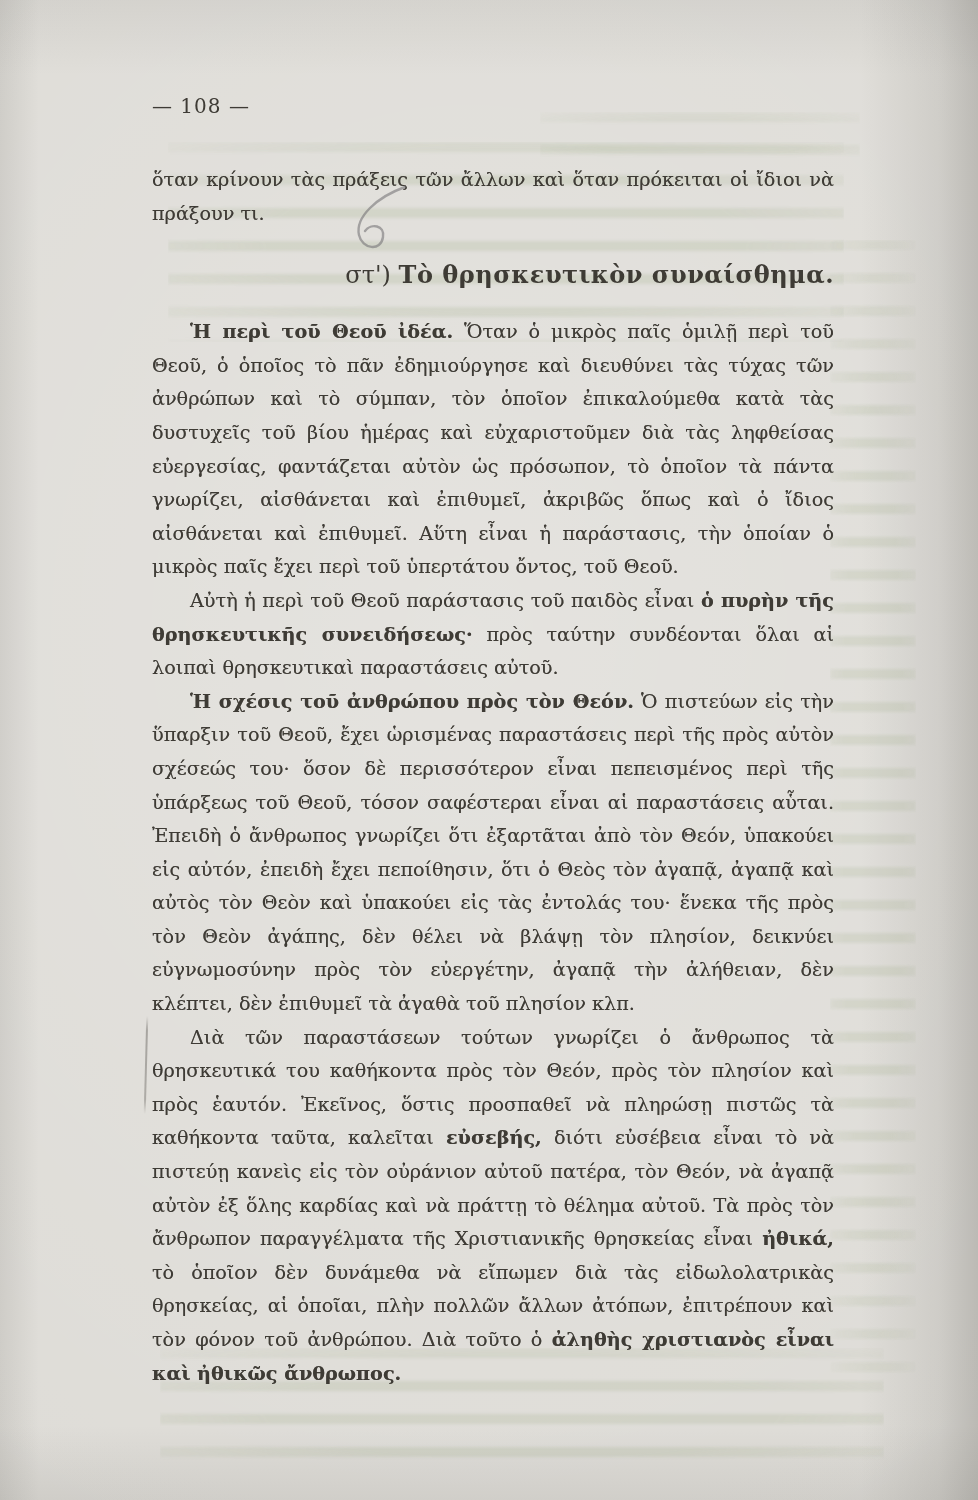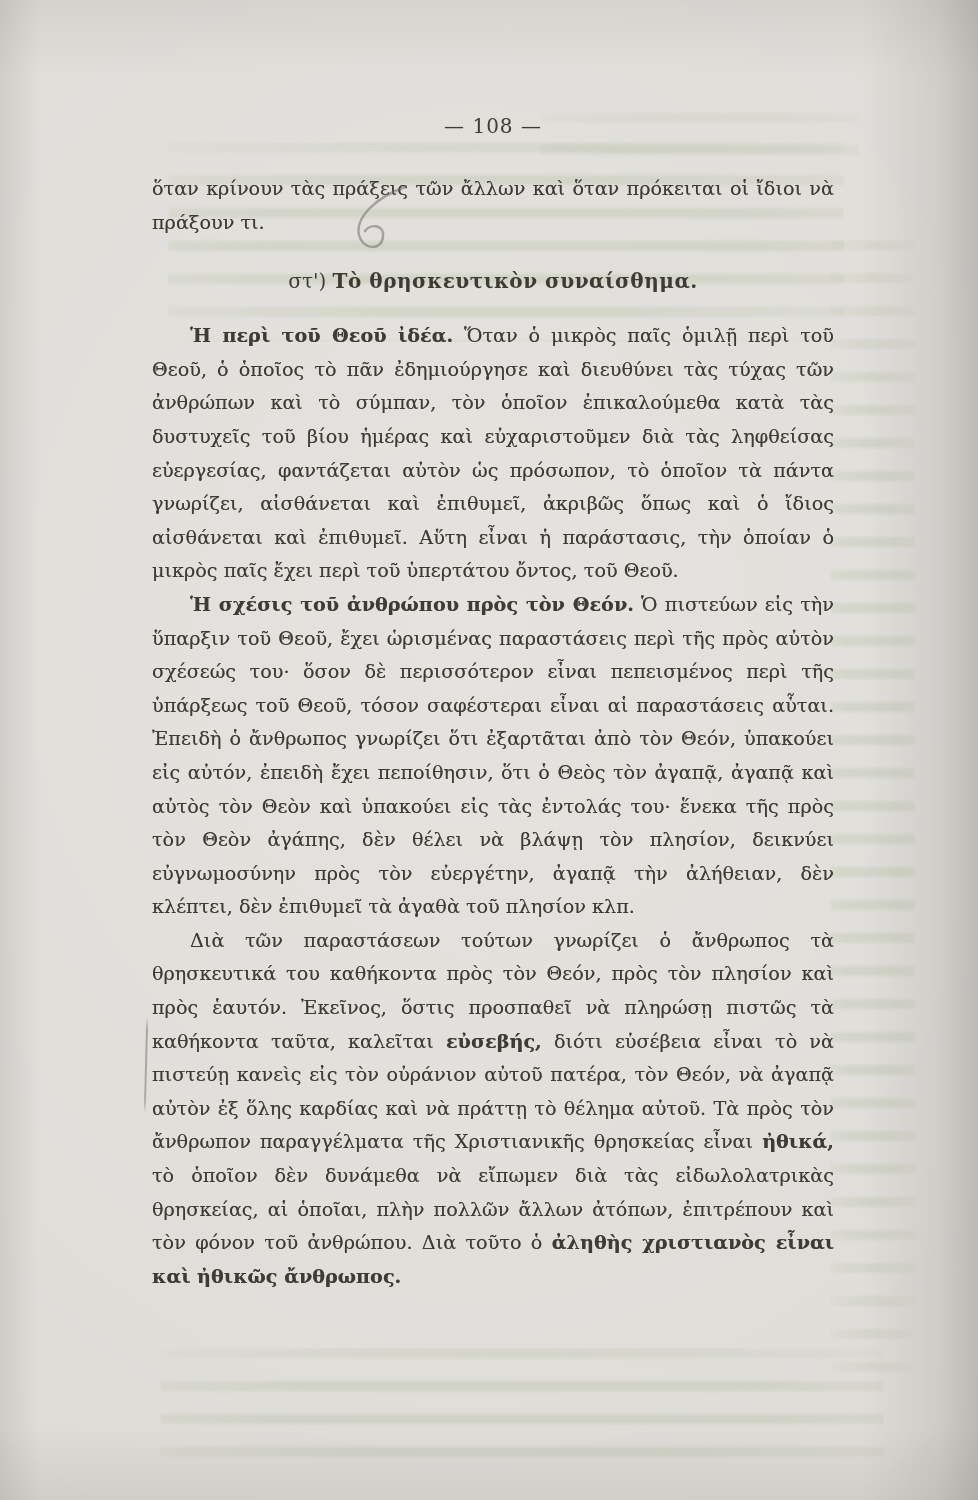--- a/index.html
+++ b/index.html
@@ -16,30 +16,30 @@
   .page{position:absolute;inset:0;}
   .ghost{position:absolute;pointer-events:none;filter:blur(1.6px);z-index:1;
     -webkit-mask-image:radial-gradient(100% 100% at 50% 50%, #000 35%, transparent 78%);
     mask-image:radial-gradient(100% 100% at 50% 50%, #000 35%, transparent 78%);}
   .g-rows{background:repeating-linear-gradient(180deg, rgba(133,154,104,.16) 0px 10px, rgba(0,0,0,0) 10px 33px);}
   #ghost-top{left:168px;top:142px;width:676px;height:200px;}
   #ghost-right{left:830px;top:240px;width:86px;height:1140px;opacity:.9;}
   #ghost-bottom{left:160px;top:1348px;width:724px;height:130px;}
   #ghost-corner{left:540px;top:112px;width:320px;height:54px;opacity:.7;}
 
-  .pagenum{position:absolute;top:114px;left:152px;width:682px;text-align:center;
+  .pagenum{position:absolute;top:94px;left:152px;width:682px;text-align:left;
     font-size:20px;letter-spacing:1px;z-index:2;}
-  .page-text{position:absolute;left:152px;top:172px;width:682px;z-index:2;}
+  .page-text{position:absolute;left:152px;top:163px;width:682px;z-index:2;}
   .page-text p{margin:0;text-align:justify;font-size:19.2px;line-height:33.6px;
     text-shadow:0 0 .4px rgba(62,59,53,.55);}
   .page-text p.indent{text-indent:38px;}
   .bi{font-weight:bold;}
   .u{text-decoration-color:rgba(96,93,88,.5);
      text-decoration-thickness:1.5px;text-underline-offset:5px;text-decoration-skip-ink:none;}
-  .heading{text-align:center;margin:30px 0 26px 0;font-size:20px;}
+  .heading{text-align:right;margin:30px 0 26px 0;font-size:24px;}
   .heading .htitle{font-weight:bold;letter-spacing:.5px;}
   .pencil{position:absolute;z-index:3;pointer-events:none;}
   #squiggle{left:345px;top:183px;}
   #margin-line{left:145px;top:1016px;width:2px;height:98px;
     background:linear-gradient(180deg, rgba(0,0,0,0), rgba(96,93,88,.45) 15%, rgba(96,93,88,.40) 85%, rgba(0,0,0,0));
     transform:rotate(1.5deg);}
 </style>
 </head>
 <body>
 
@@ -55,17 +55,18 @@
   <svg id="squiggle" class="pencil" width="74" height="80" viewBox="0 0 74 80">
     <path d="M60,4 C32,14 10,34 14,52 C17,66 36,69 38,54 C40,42 26,40 20,48" fill="none" stroke="rgba(110,108,112,.55)" stroke-width="2.4" stroke-linecap="round"></path>
   </svg>
 
   <div id="margin-line" class="pencil"></div>
 
   <div class="page-text">
       <p><span>ὅταν κρίνουν τὰς πράξεις τῶν ἄλλων καὶ ὅταν πρόκειται οἱ ἴδιοι νὰ πράξουν τι.</span></p>
       <div class="heading"><span class="hpre">στ') </span><span class="htitle">Τὸ θρησκευτικὸν συναίσθημα.</span></div>
       <p class="indent"><span class="bi">Ἡ περὶ τοῦ Θεοῦ ἰδέα.</span><span> Ὅταν ὁ μικρὸς παῖς ὁμιλῇ περὶ τοῦ Θεοῦ, ὁ ὁποῖος τὸ πᾶν ἐδημιούργησε καὶ διευθύνει τὰς τύχας τῶν ἀνθρώπων καὶ τὸ σύμπαν, τὸν ὁποῖον ἐπικαλούμεθα κατὰ τὰς δυστυχεῖς τοῦ βίου ἡμέρας καὶ εὐχαριστοῦμεν διὰ τὰς ληφθείσας εὐεργεσίας, φαντάζεται αὐτὸν ὡς πρόσωπον, τὸ ὁποῖον τὰ πάντα γνωρίζει, αἰσθάνεται καὶ ἐπιθυμεῖ, ἀκριβῶς ὅπως καὶ ὁ ἴδιος αἰσθάνεται καὶ ἐπιθυμεῖ. Αὕτη εἶναι ἡ παράστασις, τὴν ὁποίαν ὁ μικρὸς παῖς ἔχει περὶ τοῦ ὑπερτάτου ὄντος, τοῦ Θεοῦ.</span></p>
+      <p class="indent"><span>Αὐτὴ ἡ περὶ τοῦ Θεοῦ παράστασις τοῦ παιδὸς εἶναι </span><span class="bi">ὁ πυρὴν τῆς θρησκευτικῆς συνειδήσεως·</span><span> πρὸς ταύτην συνδέονται ὅλαι αἱ λοιπαὶ θρησκευτικαὶ παραστάσεις αὐτοῦ.</span></p>
       <p class="indent"><span class="bi">Ἡ σχέσις τοῦ ἀνθρώπου πρὸς τὸν Θεόν.</span><span> Ὁ πιστεύων εἰς τὴν ὕπαρξιν τοῦ Θεοῦ, ἔχει ὡρισμένας παραστάσεις περὶ τῆς πρὸς αὐτὸν σχέσεώς του· ὅσον δὲ περισσότερον εἶναι πεπεισμένος περὶ τῆς ὑπάρξεως τοῦ Θεοῦ, τόσον σαφέστεραι εἶναι αἱ παραστάσεις αὗται. Ἐπειδὴ ὁ ἄνθρωπος γνωρίζει ὅτι ἐξαρτᾶται ἀπὸ τὸν Θεόν, ὑπακούει </span><span class="u">εἰς αὐτόν, ἐπειδὴ</span><span> ἔχει πεποίθησιν, ὅτι ὁ Θεὸς τὸν </span><span class="u">ἀγαπᾷ, ἀγαπᾷ καὶ αὐτὸς τὸν Θεὸν καὶ</span><span> ὑπακούει εἰς τὰς ἐντολάς του· ἕνεκα τῆς πρὸς τὸν Θεὸν ἀγάπης, δὲν θέλει νὰ βλάψῃ τὸν πλησίον, δεικνύει εὐγνωμοσύνην πρὸς τὸν εὐεργέτην, ἀγαπᾷ </span><span class="u">τὴν ἀλήθειαν, δὲν κλέπτει,</span><span> δὲν ἐπιθυμεῖ τὰ ἀγαθὰ τοῦ πλησίον κλπ.</span></p>
       <p class="indent"><span>Διὰ τῶν παραστάσεων τούτων γνωρίζει ὁ ἄνθρωπος τὰ θρησκευτικά του καθήκοντα πρὸς τὸν Θεόν, πρὸς τὸν πλησίον καὶ πρὸς ἑαυτόν. Ἐκεῖνος, ὅστις προσπαθεῖ νὰ πληρώσῃ πιστῶς τὰ καθήκοντα ταῦτα, καλεῖται </span><span class="bi">εὐσεβής,</span><span> διότι εὐσέβεια εἶναι τὸ νὰ </span><span class="u">πιστεύῃ κανεὶς εἰς τὸν οὐράνιον αὐτοῦ πατέρα, τὸν Θεόν, νὰ ἀγαπᾷ αὐτὸν ἐξ ὅλης καρδίας καὶ νὰ πράττῃ τὸ θέλημα αὐτοῦ.</span><span> Τὰ πρὸς τὸν ἄνθρωπον παραγγέλματα τῆς Χριστιανικῆς θρησκείας εἶναι </span><span class="bi">ἠθικά,</span><span> τὸ ὁποῖον δὲν δυνάμεθα νὰ εἴπωμεν διὰ τὰς εἰδωλολατρικὰς θρησκείας, αἱ ὁποῖαι, πλὴν πολλῶν ἄλλων ἀτόπων, ἐπιτρέπουν καὶ τὸν φόνον τοῦ ἀνθρώπου. Διὰ τοῦτο ὁ </span><span class="bi">ἀληθὴς χριστιανὸς εἶναι καὶ ἠθικῶς ἄνθρωπος.</span></p>
     </div>
 
 </div>
 
 </body></html>

